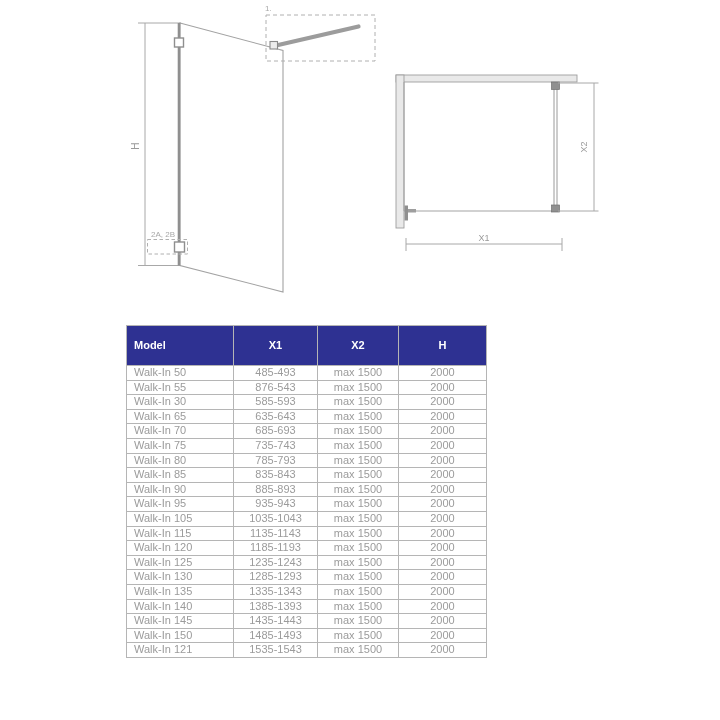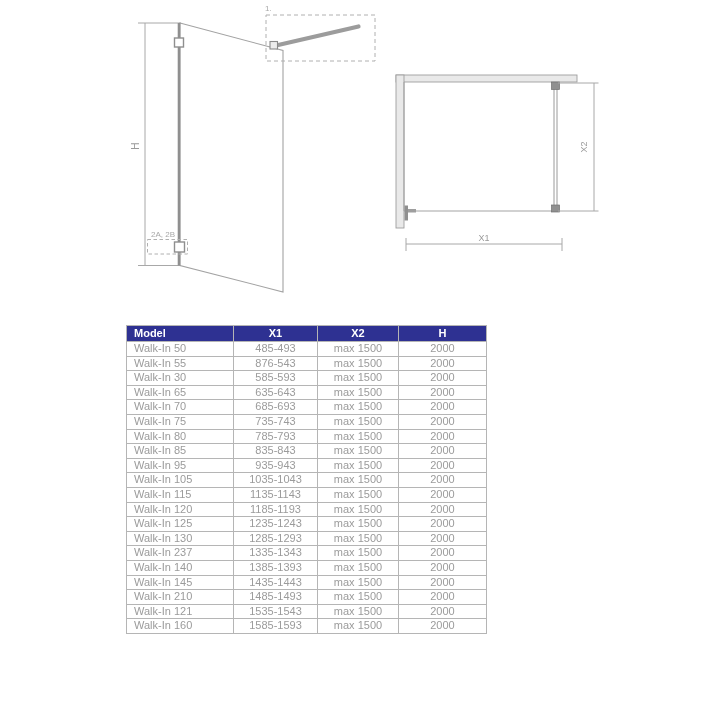--- a/index.html
+++ b/index.html
@@ -11,21 +11,21 @@
   .dim-text{fill:#9a9a9a;font-family:"Liberation Sans",sans-serif;}
   .detail-text{fill:#a8a8a8;font-family:"Liberation Sans",sans-serif;}
   #spec-table-wrap{position:absolute;left:126px;top:325px;}
   table.spec{
     border-collapse:collapse;table-layout:fixed;width:360px;
     font-size:11px;color:#9b9b9b;
   }
   table.spec th, table.spec td{border:1px solid #b5b5b5;overflow:hidden;white-space:nowrap;}
   table.spec thead th{
     background:#2e3192;color:#ffffff;font-weight:bold;
-    height:15px;line-height:15px;font-size:11px;text-align:center;padding:0;
+    height:15px;line-height:15px;font-size:11px;text-align:center;padding:12px;
   }
   table.spec td{
     height:13.6px;line-height:13.6px;text-align:center;padding:0;
     background:#ffffff;
   }
   table.spec td.model-col, table.spec th.model-col{text-align:left;padding-left:7px;}
   col.c-model{width:107px;} col.c-x1{width:84px;} col.c-x2{width:81px;} col.c-h{width:88px;}
 </style>
 </head>
 <body>
@@ -152,20 +152,26 @@
           <td>max 1500</td>
           <td>2000</td>
         </tr>
         <tr>
           <td class="model-col">Walk-In 85</td>
           <td>835-843</td>
           <td>max 1500</td>
           <td>2000</td>
         </tr>
         <tr>
+          <td class="model-col">Walk-In 90</td>
+          <td>885-893</td>
+          <td>max 1500</td>
+          <td>2000</td>
+        </tr>
+        <tr>
           <td class="model-col">Walk-In 95</td>
           <td>935-943</td>
           <td>max 1500</td>
           <td>2000</td>
         </tr>
         <tr>
           <td class="model-col">Walk-In 105</td>
           <td>1035-1043</td>
           <td>max 1500</td>
           <td>2000</td>
@@ -188,50 +194,44 @@
           <td>max 1500</td>
           <td>2000</td>
         </tr>
         <tr>
           <td class="model-col">Walk-In 130</td>
           <td>1285-1293</td>
           <td>max 1500</td>
           <td>2000</td>
         </tr>
         <tr>
-          <td class="model-col">Walk-In 237</td>
+          <td class="model-col">Walk-In 135</td>
           <td>1335-1343</td>
           <td>max 1500</td>
           <td>2000</td>
         </tr>
         <tr>
           <td class="model-col">Walk-In 140</td>
           <td>1385-1393</td>
           <td>max 1500</td>
           <td>2000</td>
         </tr>
         <tr>
           <td class="model-col">Walk-In 145</td>
           <td>1435-1443</td>
           <td>max 1500</td>
           <td>2000</td>
         </tr>
         <tr>
-          <td class="model-col">Walk-In 210</td>
+          <td class="model-col">Walk-In 150</td>
           <td>1485-1493</td>
           <td>max 1500</td>
           <td>2000</td>
         </tr>
         <tr>
           <td class="model-col">Walk-In 121</td>
           <td>1535-1543</td>
-          <td>max 1500</td>
-          <td>2000</td>
-        </tr>
-        <tr>
-          <td class="model-col">Walk-In 160</td>
-          <td>1585-1593</td>
           <td>max 1500</td>
           <td>2000</td>
         </tr>
       </tbody>
   </table>
 </div>
 
 </body></html>

